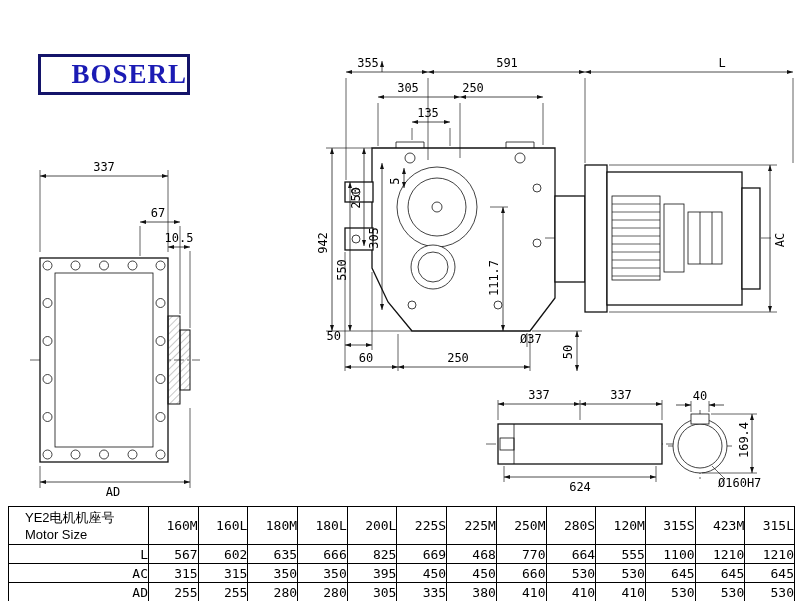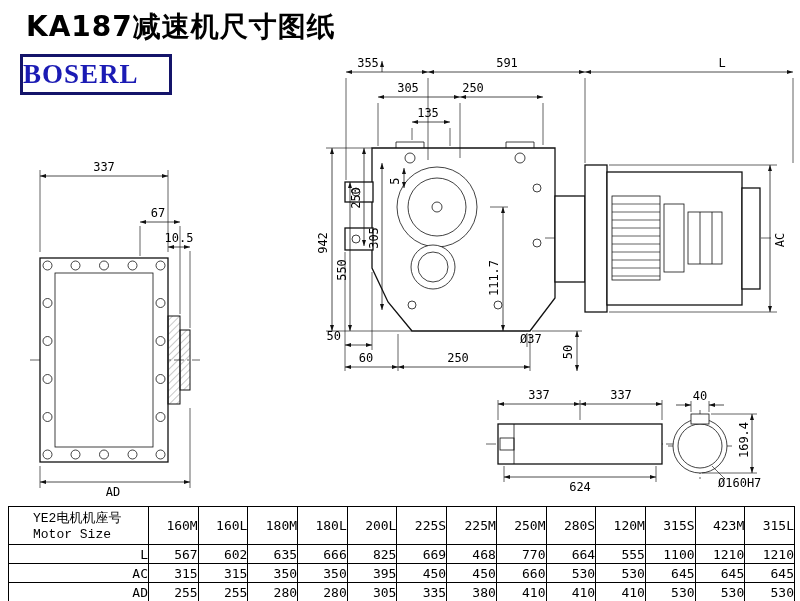--- a/index.html
+++ b/index.html
@@ -2,23 +2,23 @@
 <html><head>
 <meta charset="utf-8">
 <style>
   * { margin:0; padding:0; box-sizing:border-box; }
   html,body { background:#fff; }
   body { width:800px; height:601px; overflow:hidden; font-family:"DejaVu Sans", sans-serif; }
   .sheet { position:relative; width:800px; height:601px; background:#ffffff; }
 
   .title { position:absolute; left:26px; top:8px; font-size:28px; font-weight:bold;
            color:#000; letter-spacing:1px; font-family:"DejaVu Sans", sans-serif; }
-  .logo-box { position:absolute; left:20px; top:54px; width:152px; height:41px;
+  .logo-box { position:absolute; left:38px; top:54px; width:152px; height:41px;
               border:3px solid #14146a; background:#fff; display:flex;
-              align-items:center; justify-content:flex-start; }
+              align-items:center; justify-content:flex-end; }
   .logo-text { font-family:"Liberation Serif", serif; font-size:27px; font-weight:bold;
                color:#1b1bb4; letter-spacing:1px; }
 
   svg.drawing { position:absolute; left:0; top:0; }
 
   
   .ol   { fill:#ffffff; stroke:#111; stroke-width:1.3; }
   .det  { fill:none;    stroke:#111; stroke-width:0.8; }
   .thin { fill:#ffffff; stroke:#111; stroke-width:0.8; }
   .dim  { fill:none; stroke:#111; stroke-width:0.75; }
@@ -28,29 +28,28 @@
   .dts  { text-anchor:start; }
   .dte  { text-anchor:end; }
 
   
   table.size-table { position:absolute; left:8px; top:506px; width:787px;
                      border-collapse:collapse; table-layout:fixed;
                      font-family:"DejaVu Sans Mono", monospace; font-size:13px; color:#000; }
   .size-table th, .size-table td { border:1px solid #000; text-align:right; padding:0;
                                    font-weight:normal; height:19px; white-space:nowrap; overflow:hidden; }
   .size-table thead th { height:38px; }
-  .size-table th.size-label-cell { width:140px; text-align:left; padding-left:24px;
-                                   font-family:Liberation Mono, monospace; }
+  .size-table th.size-label-cell { width:140px; text-align:left; padding-left:16px;
+                                   font-family:Liberation Sans, sans-serif; }
 </style>
 </head>
 <body>
 
 <div class="sheet">
 
-  <div class="title">KA187减速机尺寸图纸</div>
   <div class="logo-box">
     <span class="logo-text">BOSERL</span>
   </div>
 
   <svg class="drawing" width="800" height="505" viewBox="0 0 800 505">
     <defs>
       <marker id="arr" viewBox="0 0 10 10" refX="9.5" refY="5" markerWidth="9" markerHeight="9" orient="auto-start-reverse">
         <path d="M0.5,2 L9.5,5 L0.5,8 Z" fill="#111"></path>
       </marker>
       <pattern id="hatch" width="5" height="5" patternUnits="userSpaceOnUse" patternTransform="rotate(45)">

